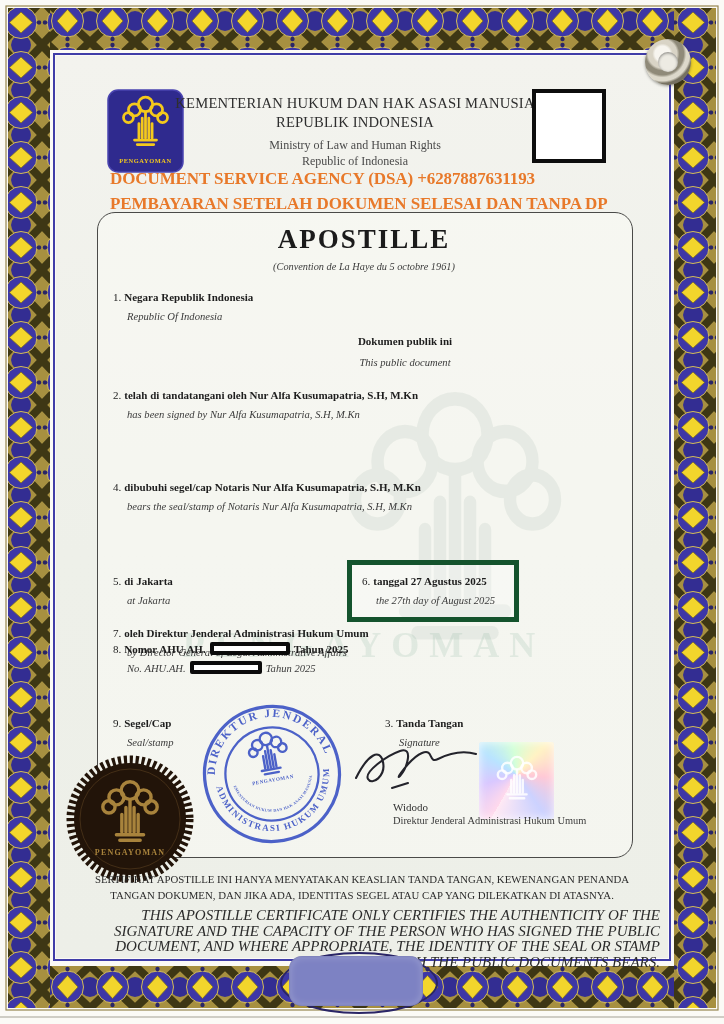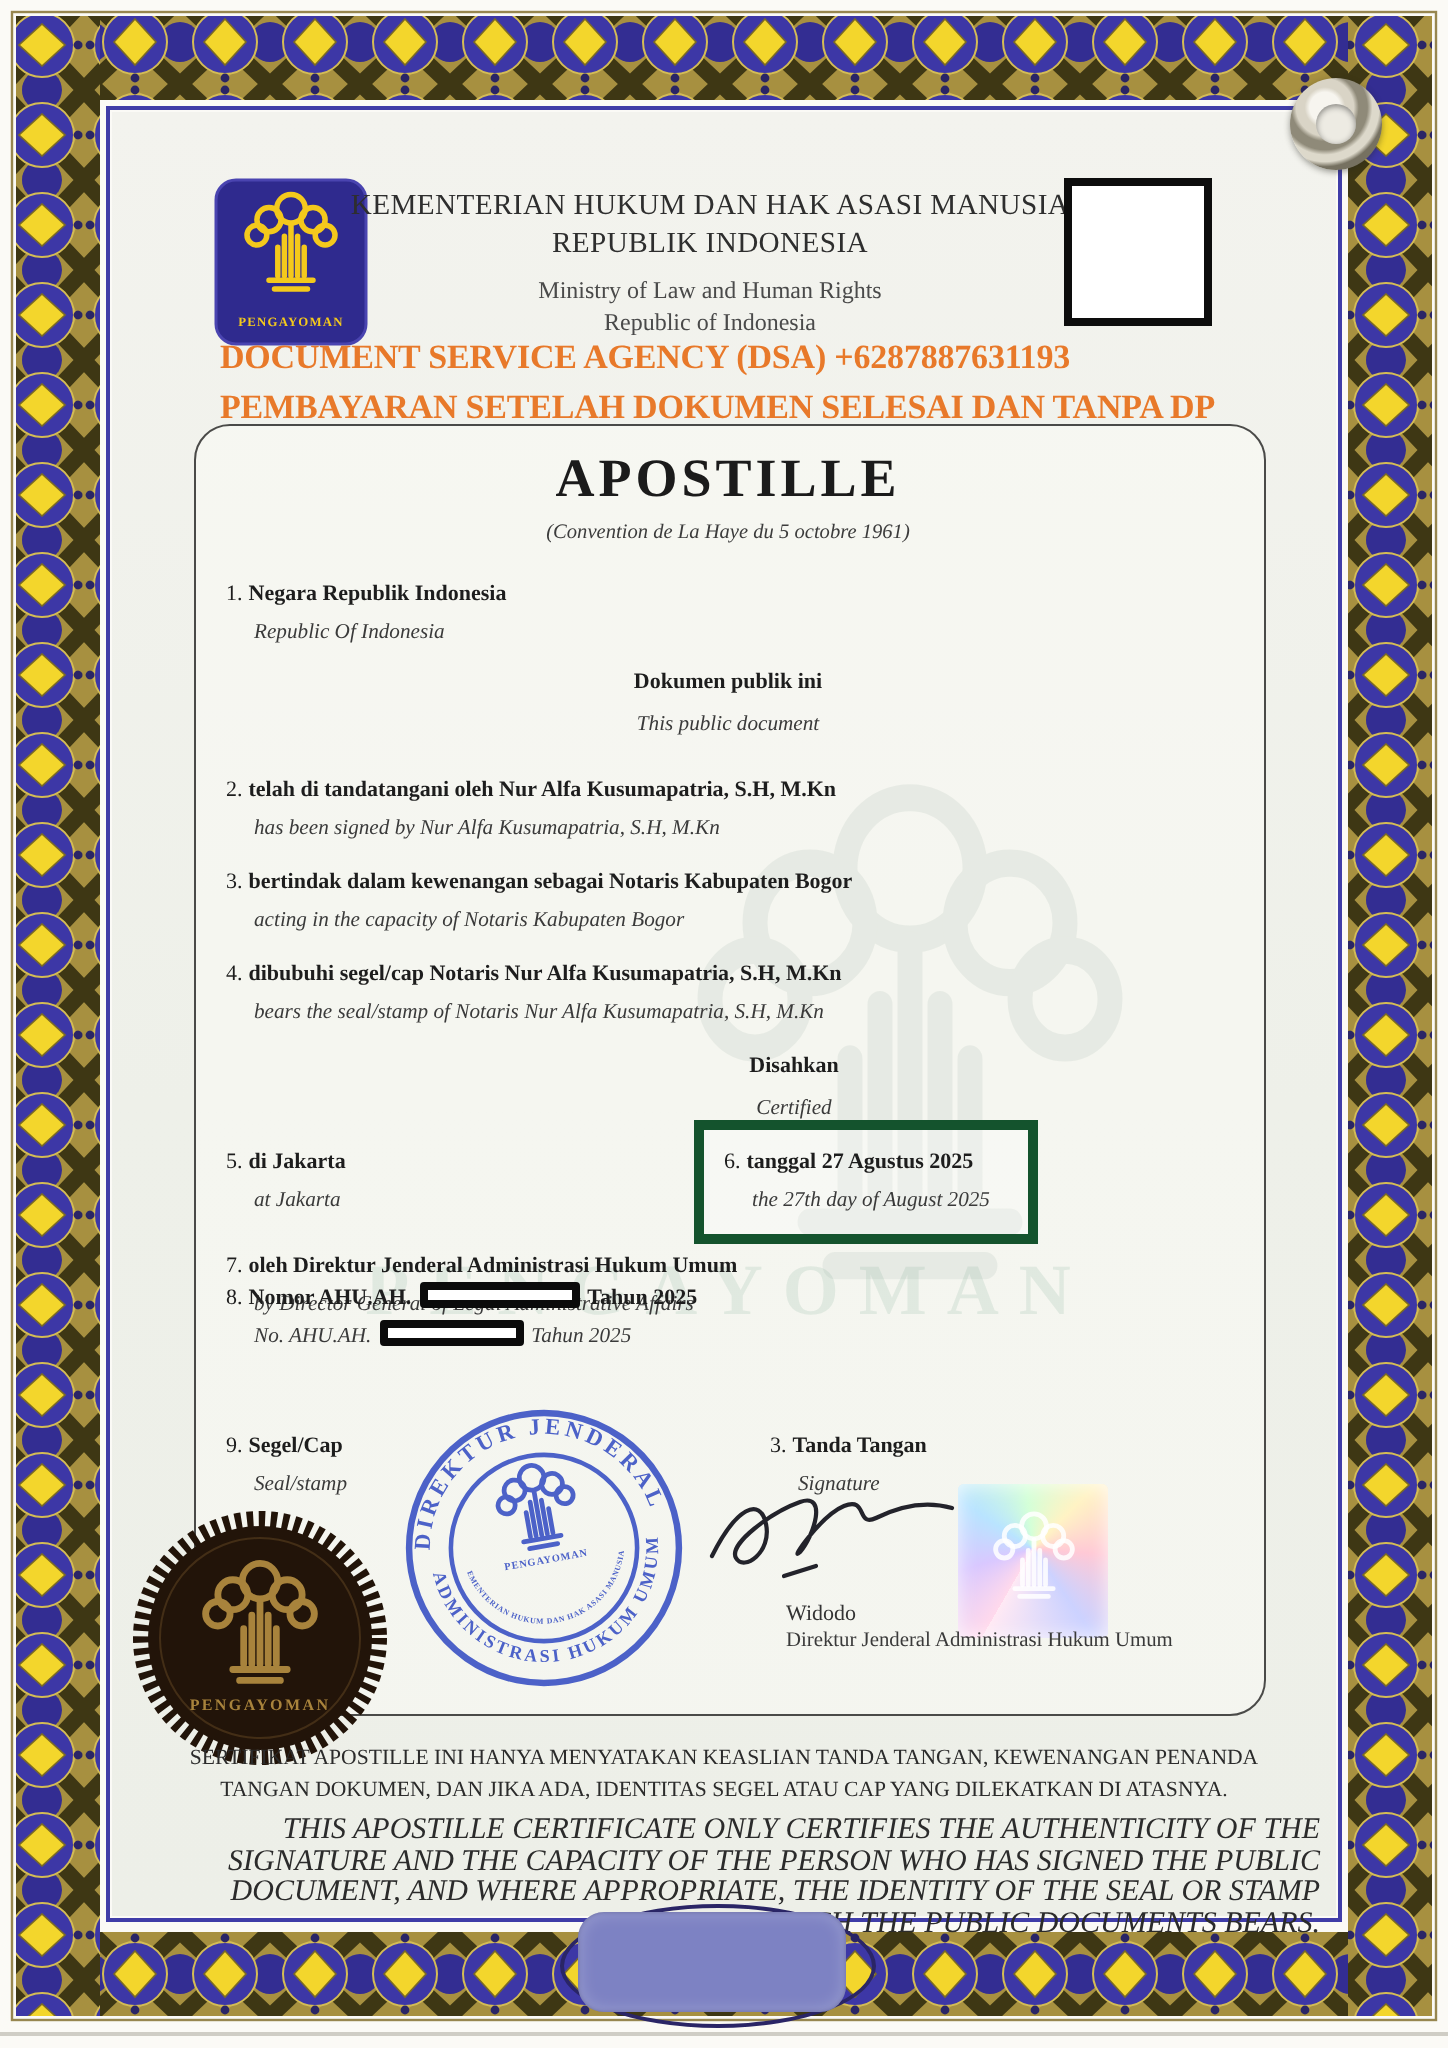--- a/index.html
+++ b/index.html
@@ -28,21 +28,21 @@
   .wm-tree{left:330px;top:388px;width:250px;height:272px;opacity:.08;color:#4a6f5e;}
   .wm-text{left:97px;top:624px;width:534px;text-align:center;font-size:36px;font-weight:bold;
     letter-spacing:10px;color:rgba(120,170,140,0.16);}
   .cert-title{left:97px;top:224px;width:534px;text-align:center;font-size:27px;font-weight:bold;
     letter-spacing:2px;color:#1b1b1b;}
   .cert-sub{left:97px;top:261px;width:534px;text-align:center;font-size:10.3px;font-style:italic;color:#3c3c3c;}
   .item{font-size:11px;line-height:19px;color:#1d1d1d;}
   .item .id-line{font-weight:bold;}
   .item .id-line .num{font-weight:normal;margin-right:3px;}
   .item .en-line{font-style:italic;font-weight:normal;color:#3a3a3a;font-size:10.6px;padding-left:14px;}
-  .center-note{left:97px;width:534px;text-align:center;font-size:11px;line-height:22px;}
+  .center-note{left:97px;width:534px;text-align:center;font-size:11px;line-height:22px;padding-left:41px;}
   .center-note .cid{font-weight:bold;color:#1d1d1d;}
   .center-note .cen{font-style:italic;color:#3a3a3a;font-size:10.6px;}
   .shift-right{transform:translateX(33px);}
   .date-box{left:347px;top:560px;width:162px;height:52px;border:5px solid #14532d;background:rgba(255,255,255,0.25);}
   .date-box .inner{padding:7px 0 0 10px;}
   .redact-bar{display:inline-block;vertical-align:-2px;height:5px;background:#fff;border:4px solid #0b0b0b;border-radius:2px;}
   .rb1{width:72px;margin:0 4px;}
   .rb2{width:64px;margin:0 4px;}
   
   .gold-seal{left:64px;top:753px;width:132px;height:132px;}
@@ -169,34 +169,26 @@
   <div class="abs center-note" style="top:330px">
     <div class="cid">Dokumen publik ini</div>
     <div class="cen">This public document</div>
   </div>
 
   <div class="abs item" style="left:113px;top:386px">
     <div class="id-line"><span class="num">2.</span><span>telah di tandatangani oleh Nur Alfa Kusumapatria, S.H, M.Kn</span></div>
     <div class="en-line">has been signed by Nur Alfa Kusumapatria, S.H, M.Kn</div>
   </div>
 
-  <div class="abs item" style="left:113px;top:432px">
-    <div class="id-line"><span class="num">3.</span><span>bertindak dalam kewenangan sebagai Notaris Kabupaten Bogor</span></div>
-    <div class="en-line">acting in the capacity of Notaris Kabupaten Bogor</div>
-  </div>
 
   <div class="abs item" style="left:113px;top:478px">
     <div class="id-line"><span class="num">4.</span><span>dibubuhi segel/cap Notaris Nur Alfa Kusumapatria, S.H, M.Kn</span></div>
     <div class="en-line">bears the seal/stamp of Notaris Nur Alfa Kusumapatria, S.H, M.Kn</div>
   </div>
 
-  <div class="abs center-note shift-right" style="top:522px">
-    <div class="cid">Disahkan</div>
-    <div class="cen">Certified</div>
-  </div>
 
   <div class="abs item" style="left:113px;top:572px">
     <div class="id-line"><span class="num">5.</span><span>di Jakarta</span></div>
     <div class="en-line">at Jakarta</div>
   </div>
 
   <div class="abs date-box">
     <div class="inner item">
       <div class="id-line"><span class="num">6.</span><span>tanggal 27 Agustus 2025</span></div>
       <div class="en-line">the 27th day of August 2025</div>

